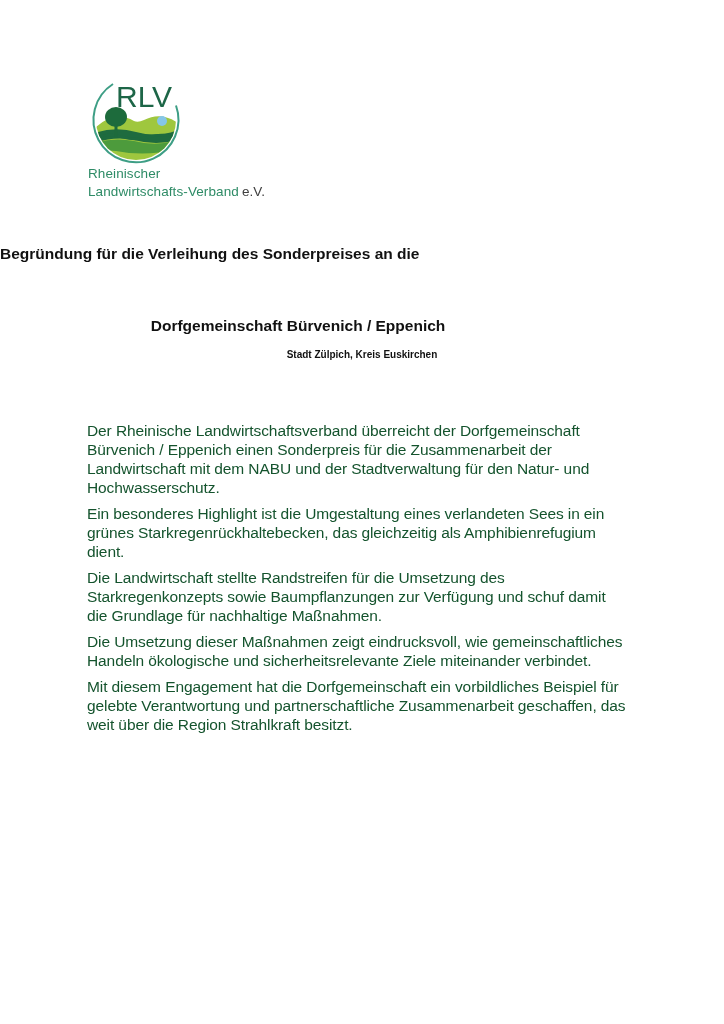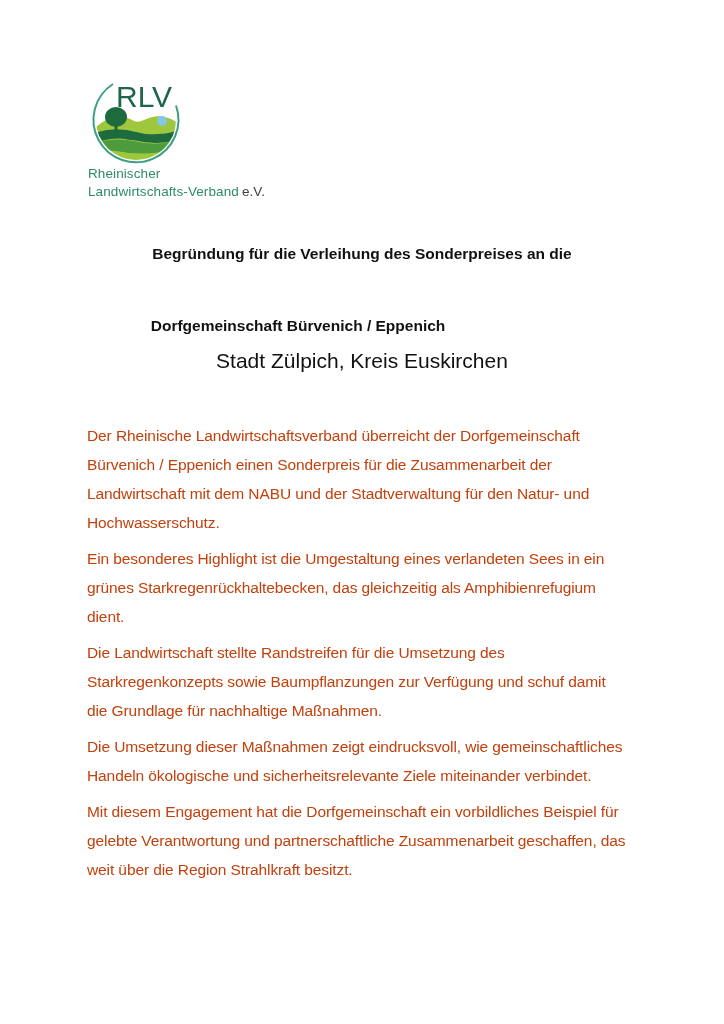--- a/index.html
+++ b/index.html
@@ -12,33 +12,33 @@
     overflow:hidden;
     padding-left:48px;
   }
   
   .logo-rlv{position:absolute;left:86px;top:77px;width:200px;height:135px;}
   .rlv-text{position:absolute;left:2px;top:88px;line-height:18px;font-size:13.5px;color:#2e8b66;letter-spacing:0.1px;}
   .rlv-text .ev{color:#404040;margin-left:3px;}
   
   .logo-udhz{position:absolute;left:552px;top:79px;width:114px;height:116px;}
   
-  .doc-title{position:absolute;top:245px;left:0;width:724px;text-align:center;
+  .doc-title{position:absolute;top:245px;left:0;width:724px;
     font-size:15.5px;font-weight:bold;color:#111;}
   .doc-recipient{position:absolute;top:317px;left:0;width:596px;text-align:center;
     font-size:15.5px;font-weight:bold;color:#111;}
   .doc-location{position:absolute;top:349px;left:0;width:724px;text-align:center;
-    font-size:21px;font-weight:normal;color:#111;}
+    font-size:10px;font-weight:bold;color:#111;}
   .doc-body{position:absolute;top:421px;left:87px;width:556px;}
   .doc-body p{
     margin:0 16px 7px 0;
     font-size:15.5px;
-    line-height:29px;
+    line-height:19px;
     letter-spacing:-0.1px;
-    color:#c2410c;
+    color:#14532d;
   }
 </style>
 </head>
 <body>
 
 <div class="page">
 
   <div class="logo-rlv">
     <svg width="190" height="90" viewBox="0 0 190 90">
       <defs>

